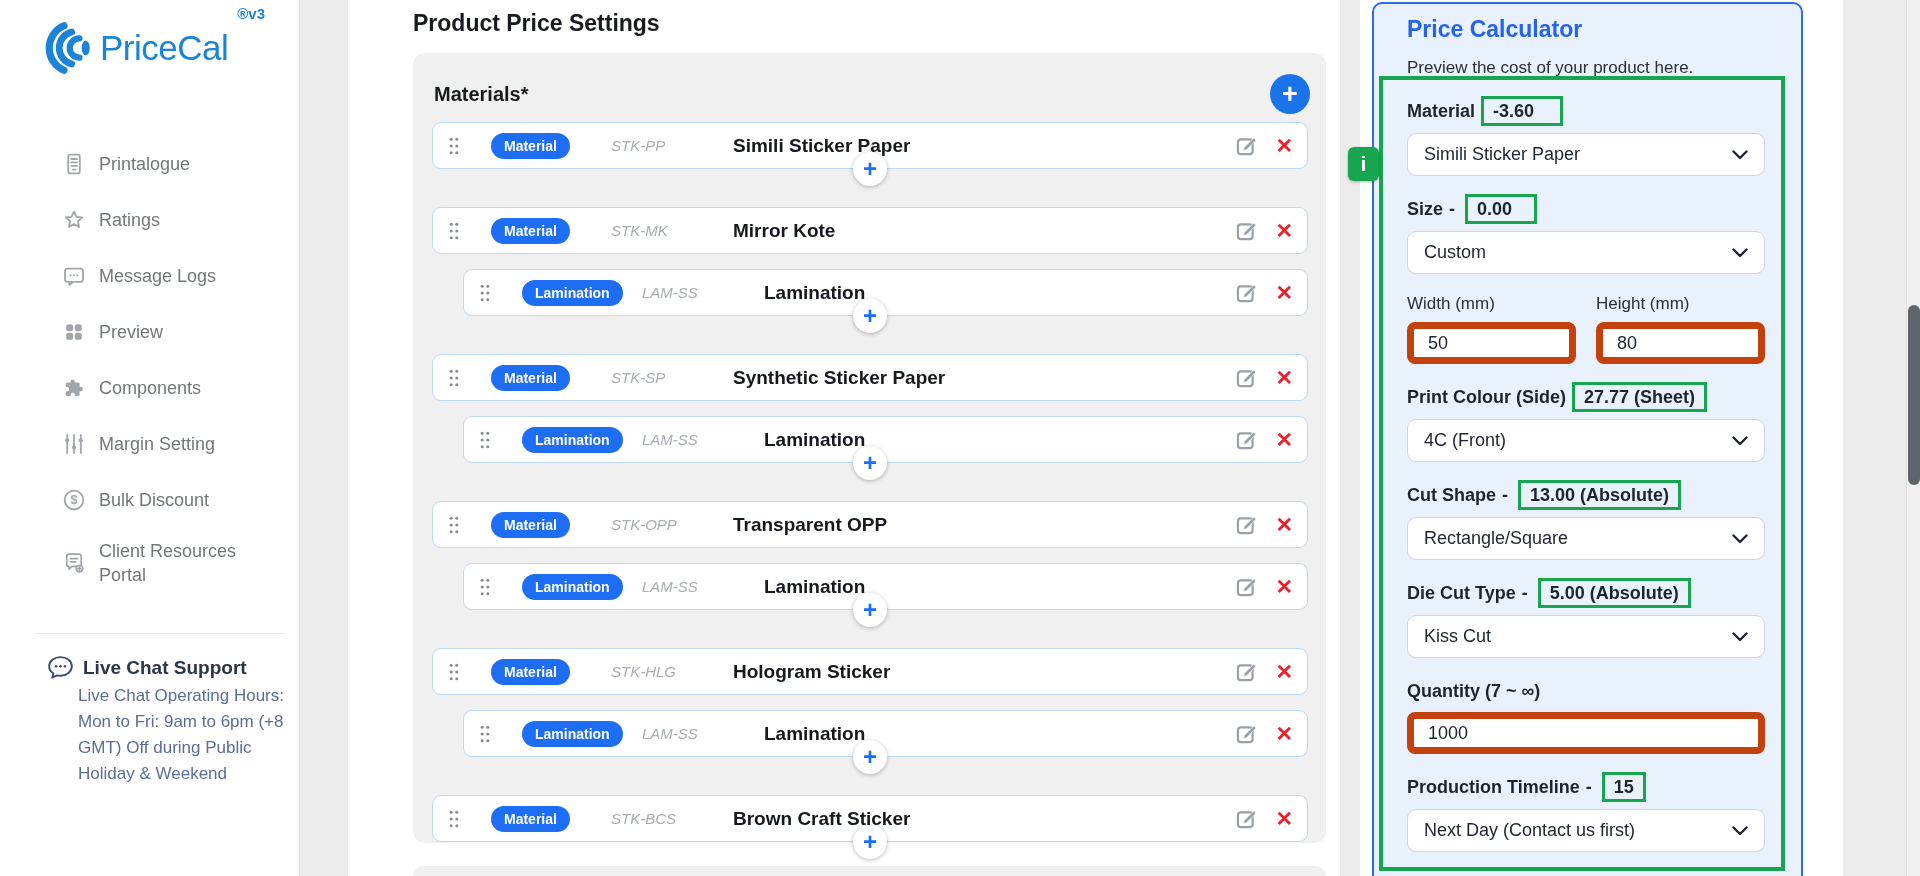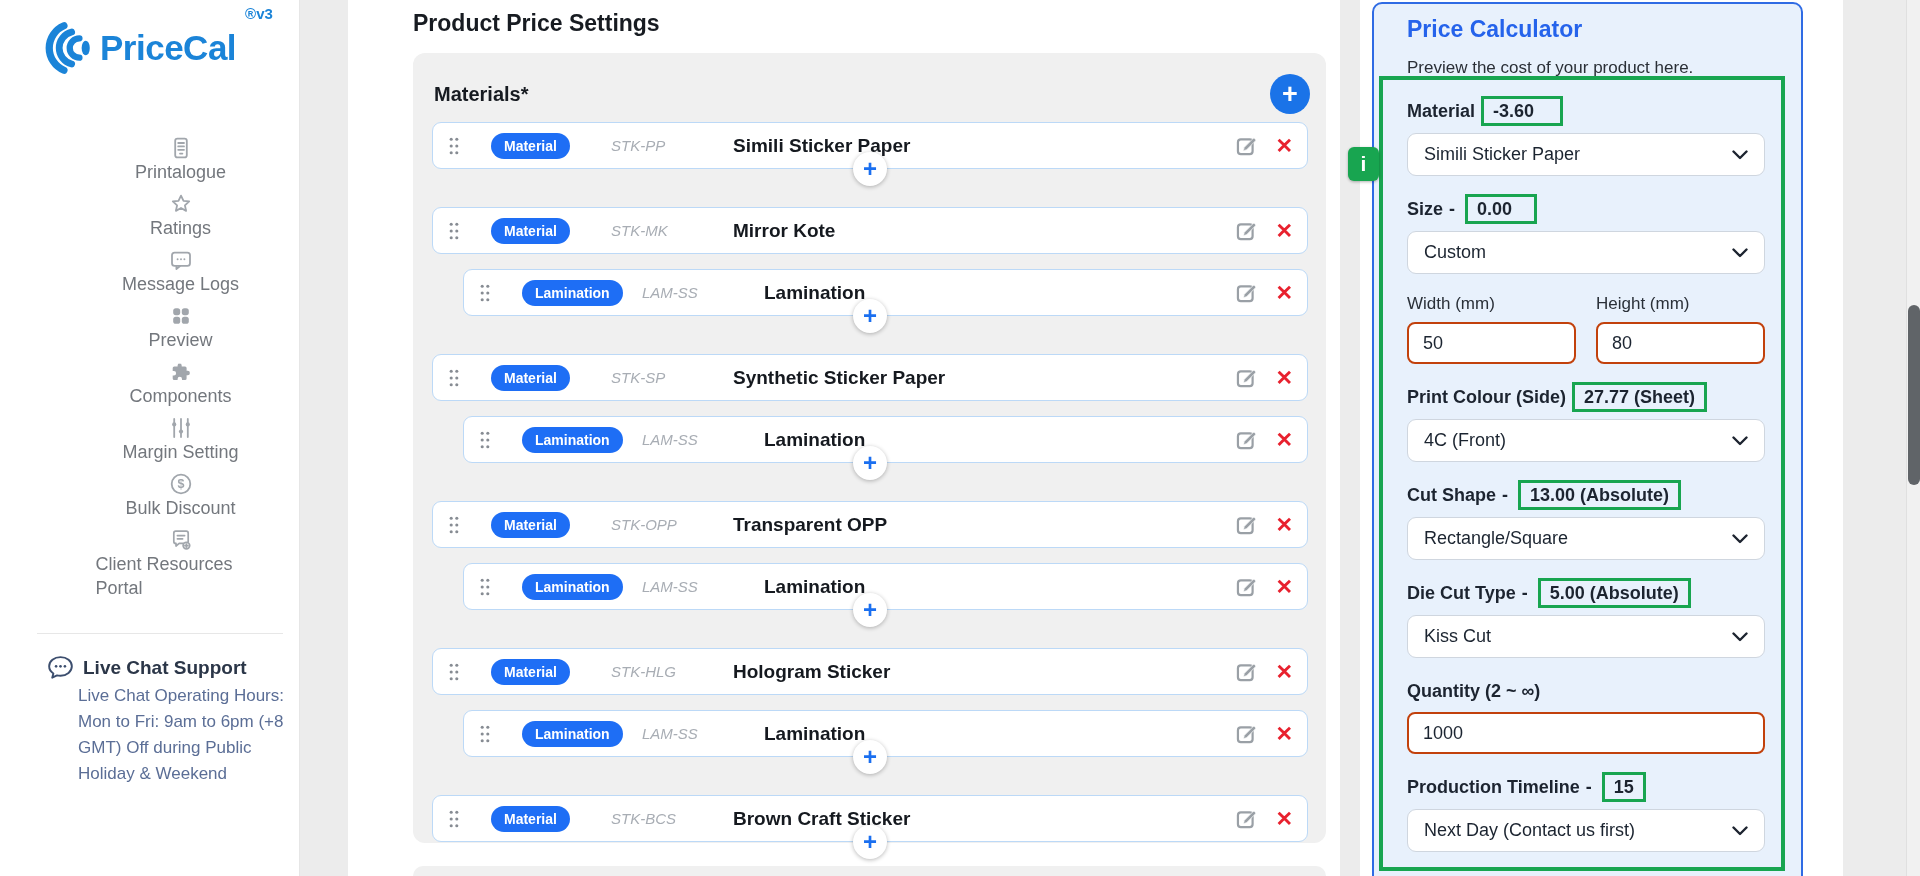--- a/index.html
+++ b/index.html
@@ -16,24 +16,24 @@
   
   .scrollbar { position:absolute; right:0; top:0; width:14px; height:876px;
                background:#f1f1f1; border-left:1px solid #e0e0e0; }
   .scroll-thumb { position:absolute; left:1px; top:305px; width:12px; height:180px;
                   background:#606468; border-radius:6px; }
 
   
   .sidebar { position:absolute; left:0; top:0; width:300px; height:876px;
              background:#ffffff; border-right:1px solid #e6e6e6; }
   .logo { position:absolute; left:32px; top:20px; display:flex; align-items:flex-start; gap:8px; }
-  .logo-text { font-size:35px; font-weight:bold; color:#1b84d8; letter-spacing:-0.5px; line-height:56px; }
+  .logo-text { font-size:35px; font-weight:normal; color:#1b84d8; letter-spacing:-0.5px; line-height:56px; }
   .logo-sup { font-size:15px; font-weight:bold; color:#1b84d8; vertical-align:super; position:relative; top:-15px; margin-left:1px; }
   .nav { position:absolute; left:0; top:136px; width:100%; }
-  .nav-item { display:flex; align-items:center; height:56px; padding-left:62px; cursor:pointer;flex-direction:column; }
+  .nav-item { display:flex; align-items:center; gap:13px; height:56px; padding-left:62px; cursor:pointer; }
   .nav-item .ico { width:24px; height:24px; flex:0 0 24px; }
   .nav-label { font-size:18px; color:#73777d; line-height:24px; max-width:170px; }
   .nav-item.tall { height:70px; }
   .side-divider { position:absolute; left:37px; top:633px; width:246px; height:1px; background:#e7e7e7; }
   .support { position:absolute; left:47px; top:655px; width:230px; }
   .support-head { display:flex; align-items:center; gap:9px; }
   .support-title { font-size:19px; font-weight:bold; color:#2b3648; }
   .support-body { margin-left:31px; margin-top:3px; width:212px;
                   font-size:17px; line-height:26px; color:#5b6e96; }
 
@@ -86,21 +86,21 @@
              background:transparent; white-space:nowrap; }
   .val-box.wide { min-width:82px; justify-content:flex-start; }
   .val-box.med { min-width:72px; justify-content:flex-start; }
   .select { margin-top:7px; height:43px; background:#ffffff; border:1px solid #cfd6df;
             border-radius:9px; display:flex; align-items:center; justify-content:space-between;
             padding:0 16px; cursor:pointer; }
   .select-text { font-size:18px; color:#1b2430; }
   .dim-row { display:flex; gap:20px; }
   .dim-col { flex:1; }
   .dim-label { font-size:17px; color:#2a3038; font-weight:normal; line-height:24px; height:24px; display:block; }
-  .text-input { margin-top:6px; width:100%; height:42px; background:#ffffff; border:2px solid #c2410c;
+  .text-input { margin-top:6px; width:100%; height:42px; background:#ffffff; border:7px solid #c2410c;
                 border-radius:8px; padding:0 14px; font-size:18px; color:#1b2430;
                 font-family:"Liberation Sans", sans-serif; }
   .green-outline { position:absolute; left:5px; top:72px; width:406px; height:795px;
                    border:4px solid #18a550; pointer-events:none; z-index:3; }
   .info-badge { position:absolute; left:-26px; top:143px; width:31px; height:34px;
                 background:#18a550; border-radius:6px; color:#ffffff; font-size:21px; font-weight:bold;
                 display:flex; align-items:center; justify-content:center; z-index:4;
                 box-shadow:0 1px 3px rgba(0,0,0,.3); }
   svg { display:block; }
 </style>
@@ -600,21 +600,21 @@
         <span>
             <svg width="16" height="10" viewBox="0 0 16 10">
               <path d="M1.5 1.5 8 8l6.5-6.5" fill="none" stroke="#1d2430" stroke-width="2.4" stroke-linecap="round" stroke-linejoin="round"></path>
             </svg>
           </span>
       </div>
     </div>
 
     <div class="fld">
       <div class="fld-label-row">
-        <span>Quantity (2 ~ ∞)</span>
+        <span>Quantity (7 ~ ∞)</span>
       </div>
       <input class="text-input" type="text" value="1000" style="">
     </div>
 
     <div class="fld">
       <div class="fld-label-row">
         <span>Production Timeline</span>
         <span class="sep">-</span>
         <span class="val-box">15</span>
       </div>

